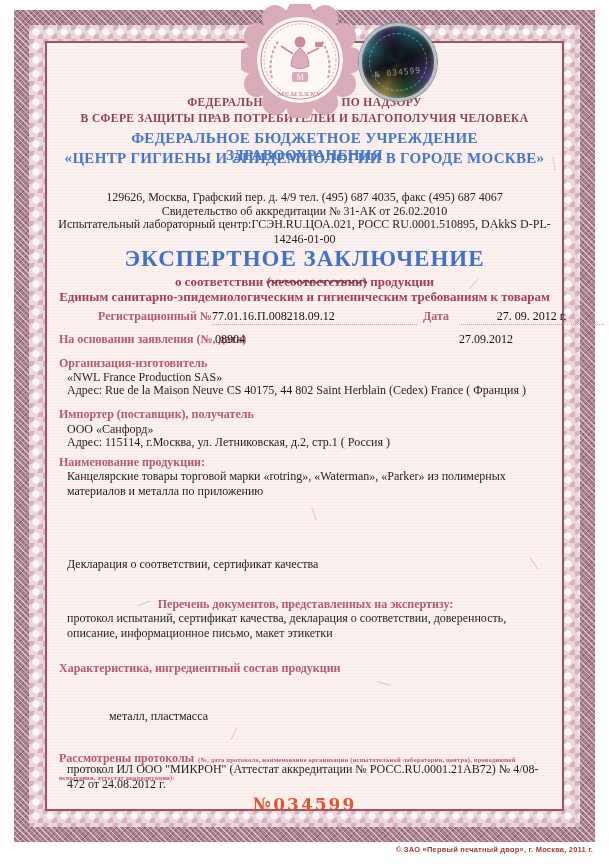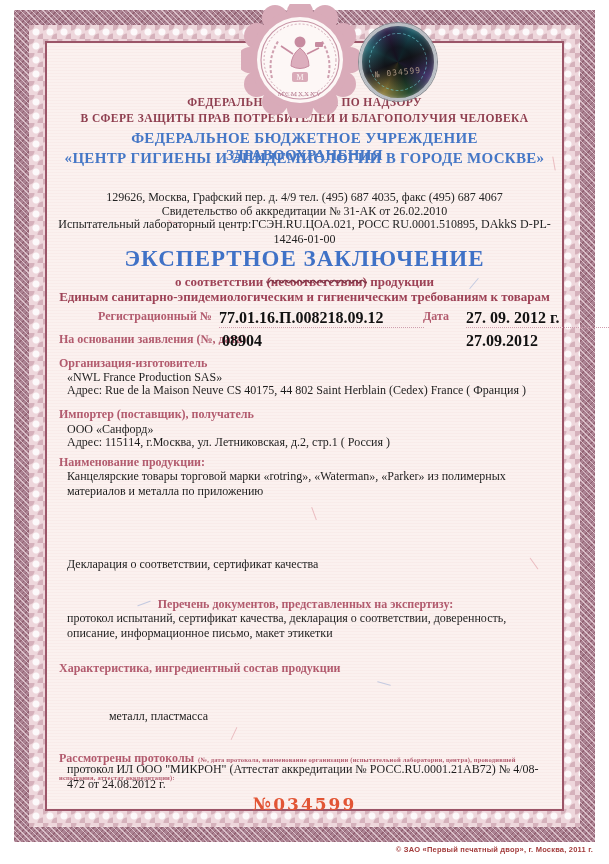--- a/index.html
+++ b/index.html
@@ -44,21 +44,21 @@
   .ctr{text-align:center;}
   
   .hdr-red{color:#8f3f50;font-weight:bold;font-size:11.5px;letter-spacing:.4px;}
   .hdr-blue{color:#4577c6;font-weight:bold;font-size:15px;letter-spacing:.3px;}
   .addr{color:#232323;font-size:12px;}
   .doc-title{color:#3f71c6;font-weight:bold;font-size:23px;letter-spacing:1px;}
   .sub-red{color:#9d4256;font-weight:bold;font-size:13px;}
   .struck{text-decoration:line-through;text-decoration-style:wavy;text-decoration-color:#7e3344;}
   .lbl{color:#b25b6e;font-weight:bold;font-size:12px;}
   .val{color:#1d1d1d;font-size:12px;}
-  .val-b{color:#111;font-size:16px;font-weight:bold;margin-left:7px;}
+  .val-b{color:#111;font-size:12px;font-weight:normal;}
   .tiny{color:#b25b6e;font-weight:bold;font-size:6.5px;letter-spacing:.2px;}
   .dotted-u{border-bottom:1px dotted #cf9fae;display:inline-block;}
   .serial{color:#e25535;font-weight:bold;font-size:17px;letter-spacing:2px;font-family:"DejaVu Serif", serif;}
   .copyright{
     position:absolute;right:16px;top:845px;
     color:#a33c3c;font-weight:bold;font-size:7.5px;
     font-family:"Liberation Sans", sans-serif;letter-spacing:.2px;
   }
   
   .seal{position:absolute;left:241px;top:4px;z-index:5;}
@@ -114,21 +114,21 @@
           <div class="abs ctr addr" style="top:174px;">Испытательный лабораторный центр:ГСЭН.RU.ЦОА.021, РОСС RU.0001.510895, DAkkS D-PL-14246-01-00</div>
 
           <div class="abs ctr doc-title" style="top:203px;">ЭКСПЕРТНОЕ ЗАКЛЮЧЕНИЕ</div>
           <div class="abs ctr sub-red" style="top:231px;"><span>о соответствии </span><span class="struck">(несоответствии)</span><span> продукции</span></div>
           <div class="abs ctr sub-red" style="top:246px;">Единым санитарно-эпидемиологическим и гигиеническим требованиям к товарам</div>
 
           <div class="abs" style="top:266px;height:18px;">
             <span class="lbl" style="position:absolute;left:41px;">Регистрационный №</span>
             <span class="val-b dotted-u" style="position:absolute;left:155px;width:205px;">77.01.16.П.008218.09.12</span>
             <span class="lbl" style="position:absolute;left:366px;">Дата</span>
-            <span class="val-b dotted-u" style="position:absolute;left:402px;width:145px;">27. 09. 2012 г.</span>
+            <span class="val-b dotted-u" style="position:absolute;left:402px;width:145px;text-align:center;">27. 09. 2012 г.</span>
           </div>
           <div class="abs" style="top:289px;height:18px;">
             <span class="lbl" style="position:absolute;left:2px;">На основании заявления (№, дата)</span>
             <span class="val-b" style="position:absolute;left:158px;">08904</span>
             <span class="val-b" style="position:absolute;left:402px;">27.09.2012</span>
           </div>
 
           <div class="abs lbl" style="top:313px;left:12px;">Организация-изготовитель</div>
           <div class="abs val" style="top:327px;left:20px;">«NWL France Production SAS»</div>
           <div class="abs val" style="top:340px;left:20px;">Адрес: Rue de la Maison Neuve CS 40175, 44 802 Saint Herblain (Cedex) France ( Франция )</div>

